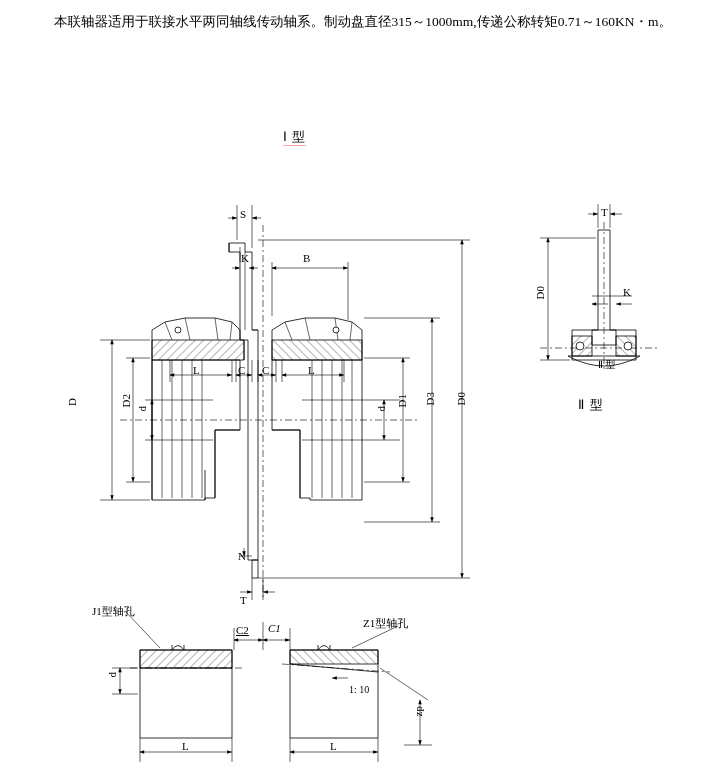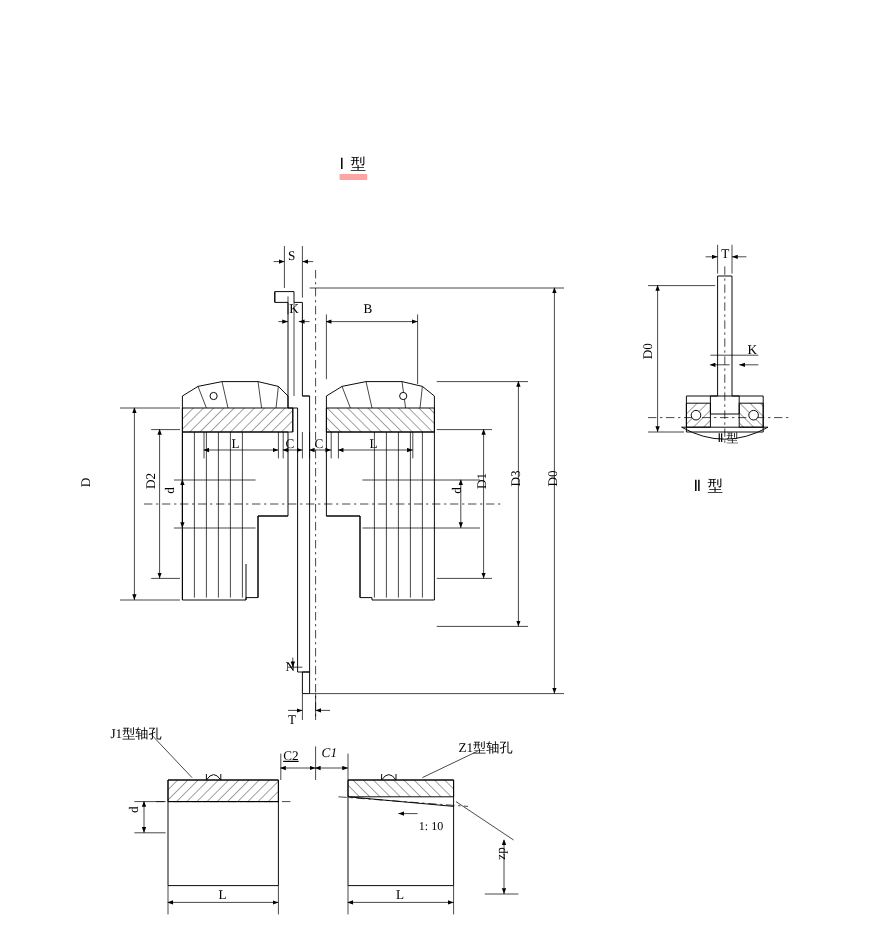--- a/index.html
+++ b/index.html
@@ -16,36 +16,37 @@
     position:absolute;left:28px;top:10px;width:672px;
     font-size:13.5px;line-height:23px;text-align:justify;
     font-family:"Liberation Serif", serif;
   }
   .intro .indent{display:inline-block;width:26px;}
 
   .lbl{position:absolute;font-size:11px;font-family:"Liberation Serif",serif;white-space:nowrap;}
   .lbl.small{font-size:10px;}
   .lbl.vert{writing-mode:vertical-rl;transform:rotate(180deg);}
   .title-type{position:absolute;font-size:13px;letter-spacing:1px;}
-  .underline{border-bottom:5px solid #fca5a5;padding-bottom:1px;}
+  .underline{border-bottom:1px solid #fca5a5;padding-bottom:1px;}
 
   svg.draw{position:absolute;left:0;top:0;width:725px;height:781px;}
   .ln{stroke:#000;stroke-width:0.8;fill:none;}
   .ln-thin{stroke:#000;stroke-width:0.6;fill:none;}
   .ln-dash{stroke:#000;stroke-width:0.6;fill:none;stroke-dasharray:7 3 2 3;}
   .ln-dim{stroke:#000;stroke-width:0.6;fill:none;}
   .hatchA{fill:url(#hA);stroke:#000;stroke-width:0.8;}
   .hatchB{fill:url(#hB);stroke:#000;stroke-width:0.8;}
   .wh{fill:#fff;stroke:#000;stroke-width:0.8;}
 </style>
 </head>
 <body>
 
 <div class="page">
 
+  <div class="intro"><span class="indent"></span><span>本联轴器适用于联接水平两同轴线传动轴系。制动盘直径315～1000mm,传递公称转矩0.71～160KN・m。</span></div>
 
   <svg class="draw" viewBox="0 0 725 781">
     <defs>
       <pattern id="hA" width="6" height="6" patternUnits="userSpaceOnUse" patternTransform="rotate(45)">
         <line x1="0" y1="0" x2="0" y2="6" stroke="#000" stroke-width="0.6"></line>
       </pattern>
       <pattern id="hB" width="6" height="6" patternUnits="userSpaceOnUse" patternTransform="rotate(-45)">
         <line x1="0" y1="0" x2="0" y2="6" stroke="#000" stroke-width="0.6"></line>
       </pattern>
       <marker id="ar" markerWidth="9" markerHeight="9" refX="8" refY="3" orient="auto">
@@ -265,21 +266,21 @@
   <div class="lbl vert" style="left:455px;top:392px;"><span>D0</span></div>
 
   <div class="lbl" style="left:238px;top:550px;"><span>N</span></div>
   <div class="lbl" style="left:240px;top:594px;"><span>T</span></div>
 
   <div class="lbl" style="left:601px;top:206px;"><span>T</span></div>
   <div class="lbl" style="left:623px;top:286px;"><span>K</span></div>
   <div class="lbl vert" style="left:534px;top:286px;"><span>D0</span></div>
 
   <div class="lbl" style="left:92px;top:604px;"><span>J1型轴孔</span></div>
-  <div class="lbl" style="left:363px;top:616px;margin-left:19px;"><span>Z1型轴孔</span></div>
+  <div class="lbl" style="left:363px;top:616px;"><span>Z1型轴孔</span></div>
   <div class="lbl small" style="left:349px;top:684px;"><span>1: 10</span></div>
   <div class="lbl vert" style="left:412px;top:706px;"><span>zp</span></div>
   <div class="lbl vert" style="left:106px;top:672px;"><span>d</span></div>
   <div class="lbl" style="left:182px;top:740px;"><span>L</span></div>
   <div class="lbl" style="left:330px;top:740px;"><span>L</span></div>
   <div class="lbl" style="left:236px;top:624px;text-decoration:underline;"><span>C2</span></div>
   <div class="lbl" style="left:268px;top:622px;font-style:italic;"><span>C1</span></div>
 
 </div>
 

